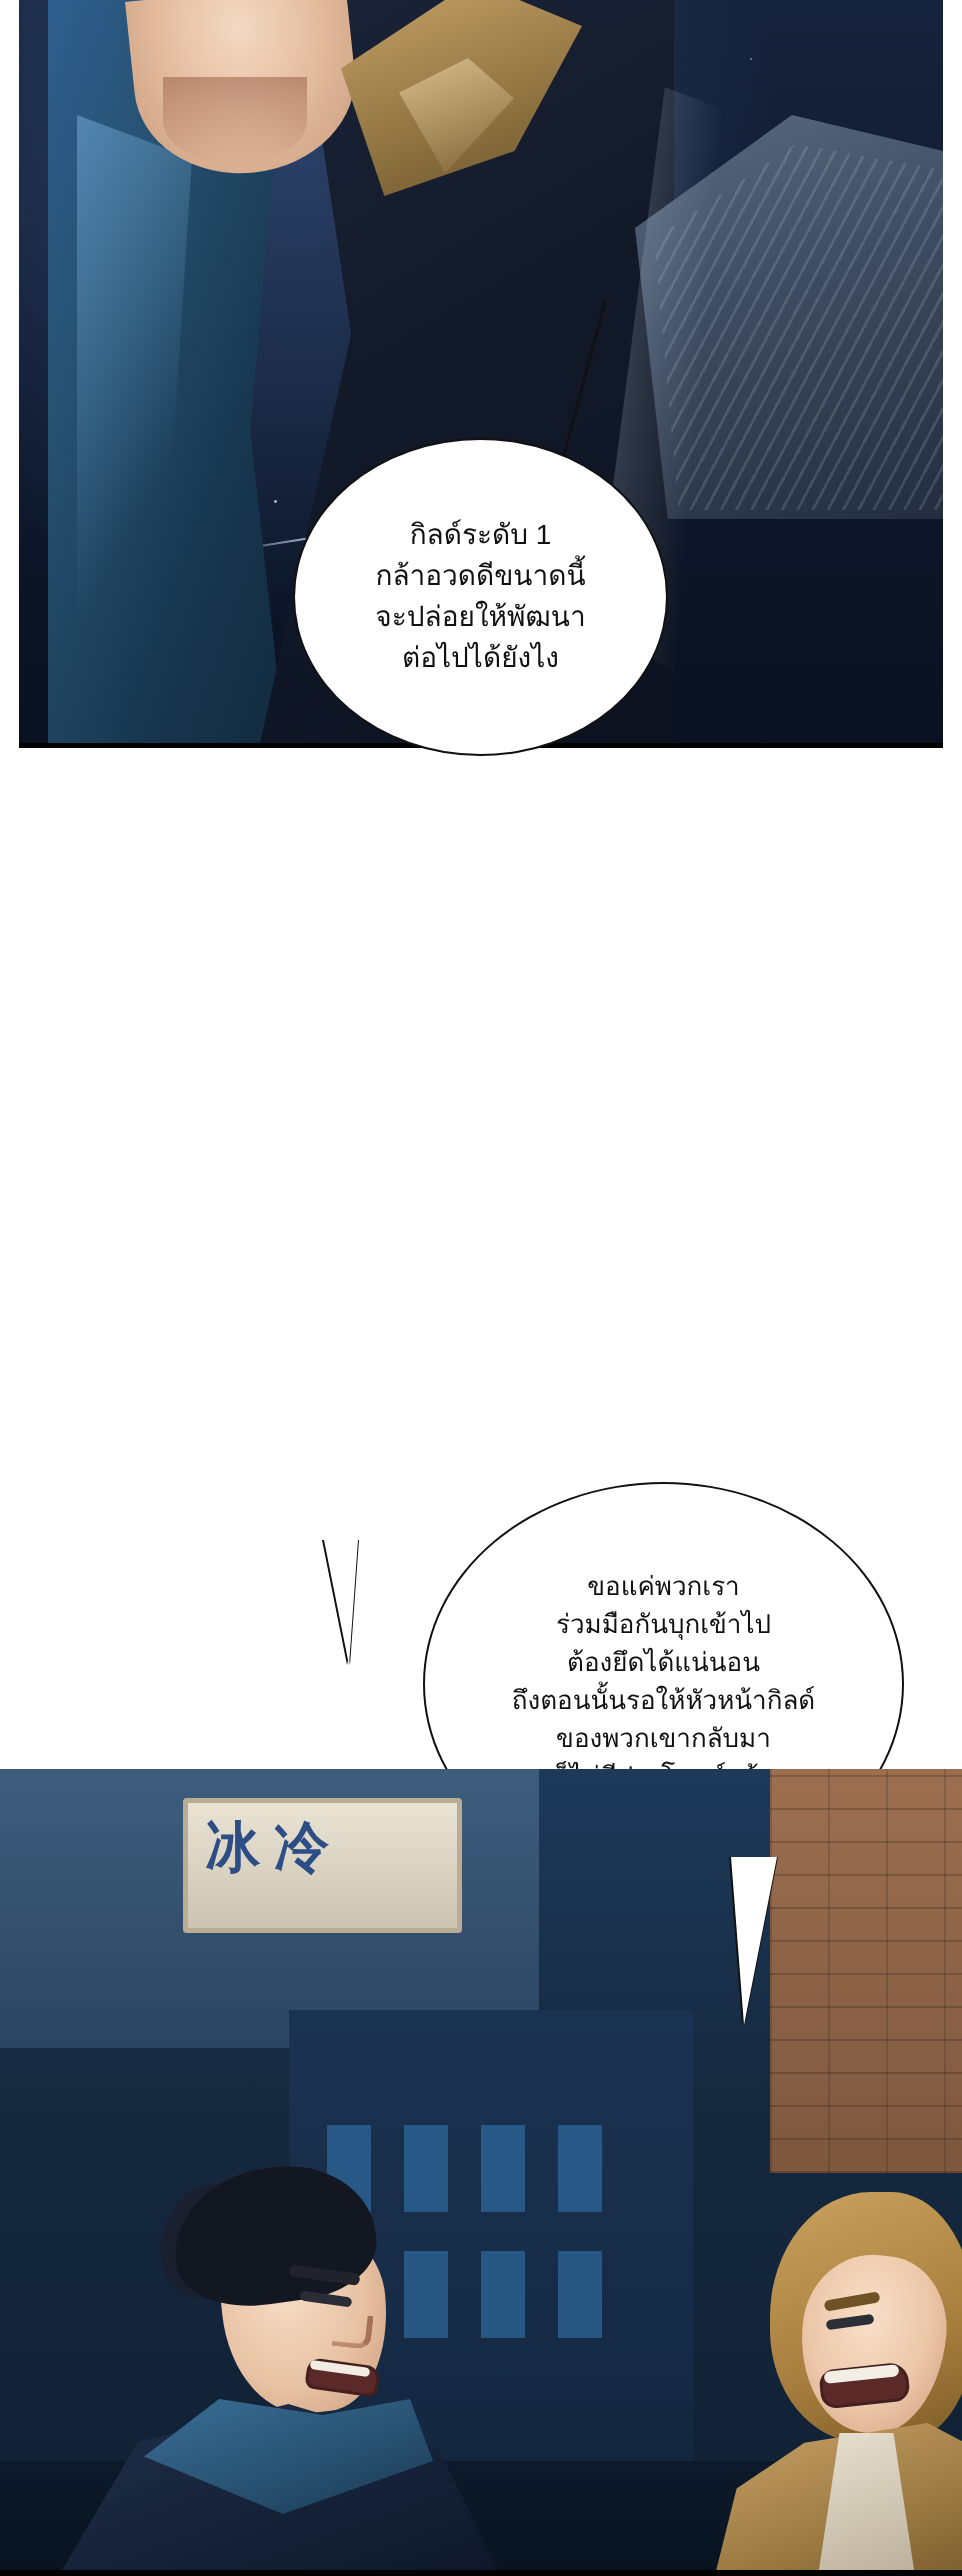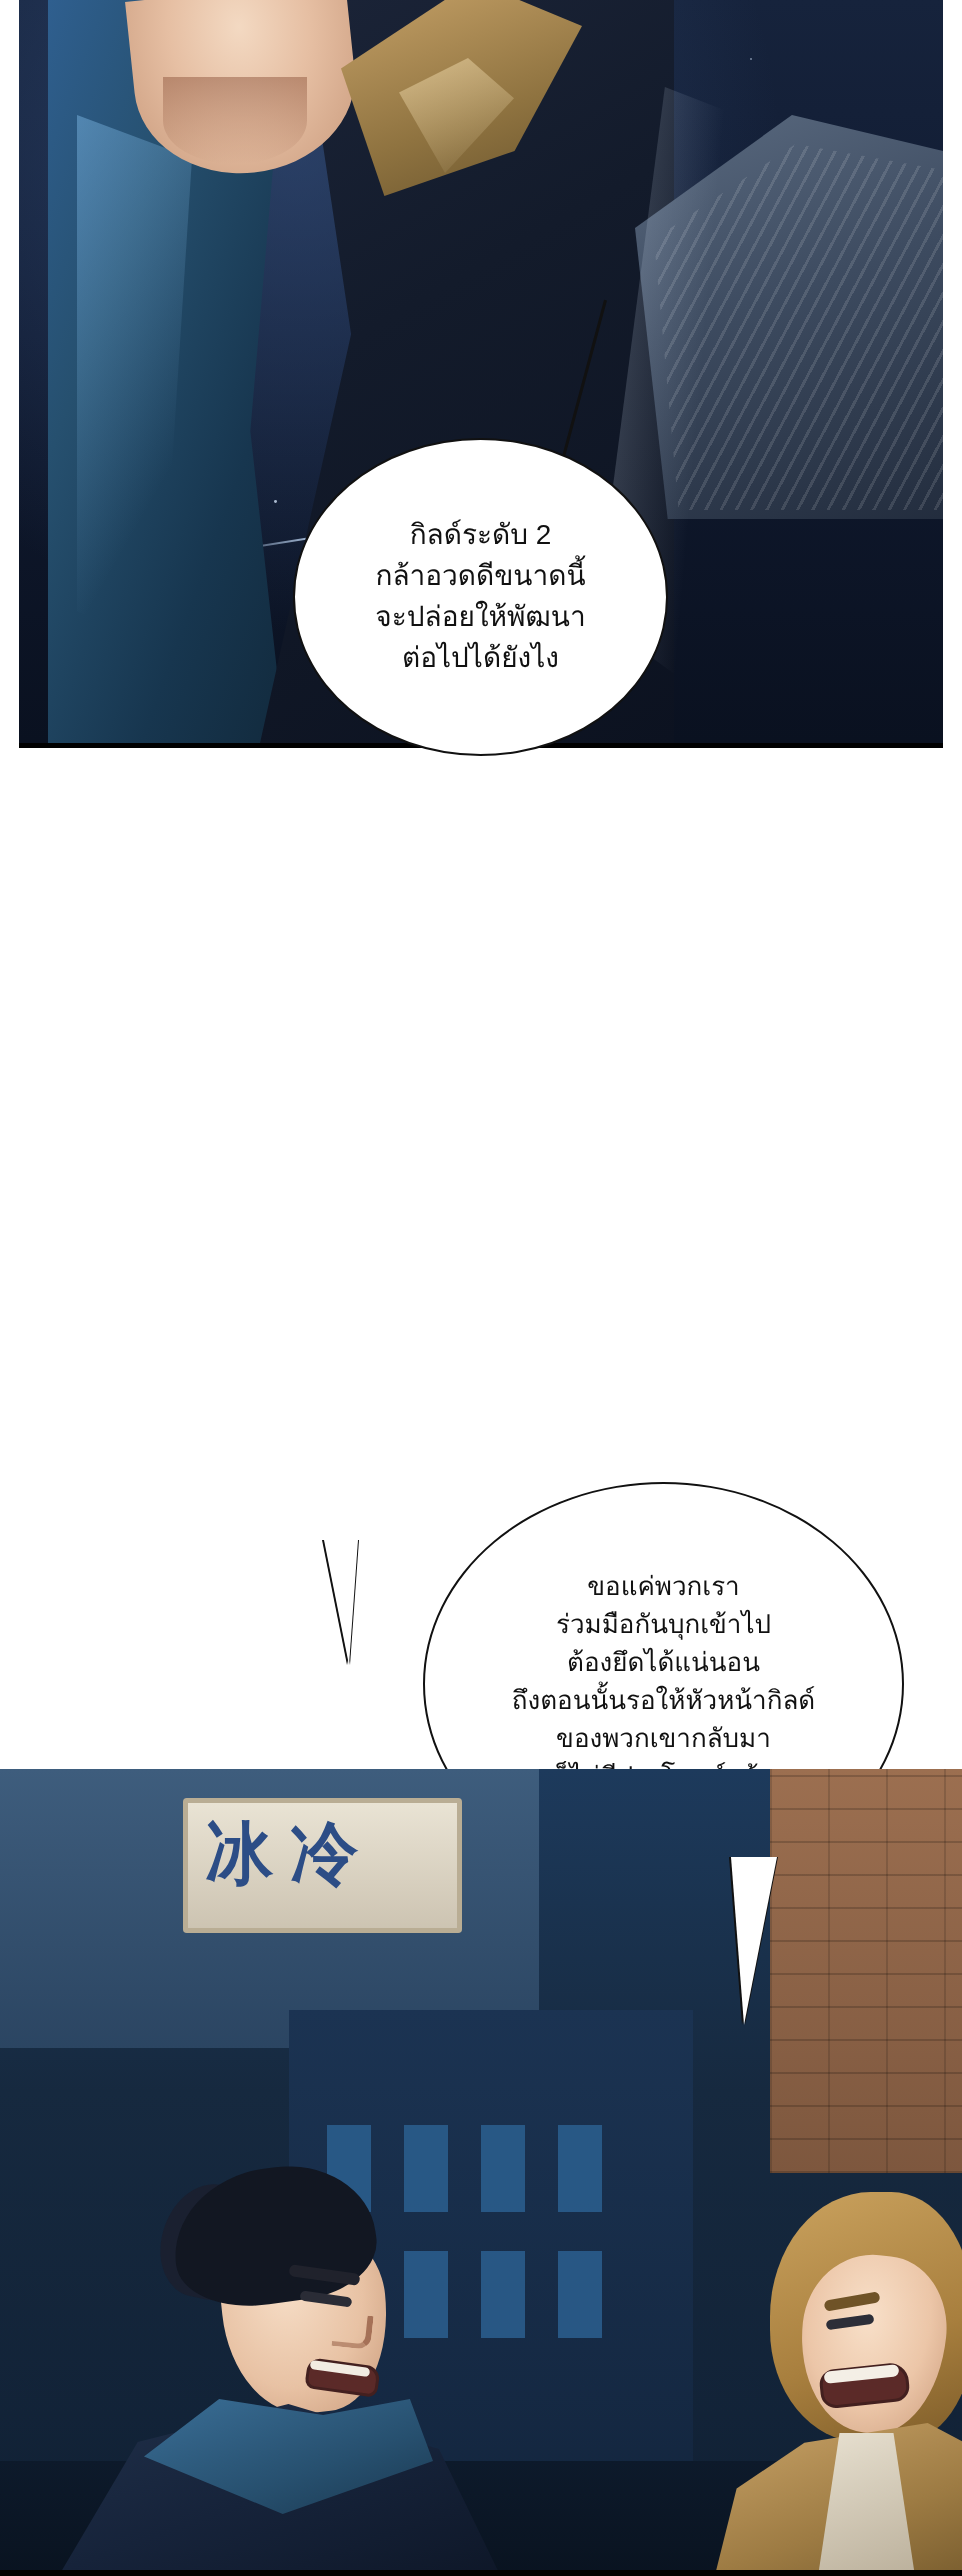--- a/index.html
+++ b/index.html
@@ -239,21 +239,21 @@
     position:absolute;
     left: 183px; top: 29px;
     width: 269px; height: 125px;
     background: linear-gradient(180deg, #e9e3d4 0%, #cdc4b2 100%);
     border: 5.8px solid #b9ad94;
     border-radius: 3.8px;
   }
   .p2-sign-ch {
     position:absolute;
     color: #2c4d86;
-    font-size: 68px;
+    font-size: 55px;
     font-weight: bold;
     line-height: 1;
     font-family: "Liberation Serif", serif;
   }
   .p2-brick {
     position:absolute;
     right: 0; top: 0;
     width: 192px; height: 404px;
     background:
       repeating-linear-gradient(0deg, rgba(0,0,0,.18) 0px, rgba(0,0,0,.18) 1.9px, rgba(0,0,0,0) 1.9px, rgba(0,0,0,0) 33px),
@@ -461,21 +461,21 @@
     <div class="p1-collar2"></div>
 
     <div class="p1-shoulder"></div>
     <div class="p1-stripes"></div>
     <div class="p1-edge"></div>
   </div>
 
   <div class="tail1"></div>
 
   <div class="bubble" id="bubble1">
-    <div class="btext">กิลด์ระดับ 2
+    <div class="btext">กิลด์ระดับ 1
 กล้าอวดดีขนาดนี้
 จะปล่อยให้พัฒนา
 ต่อไปได้ยังไง</div>
   </div>
 
   <div class="tail2"></div>
 
   <div class="tail3"></div>
   <div class="bubble" id="bubble3">
     <div class="btext">ขอแค่พวกเรา

